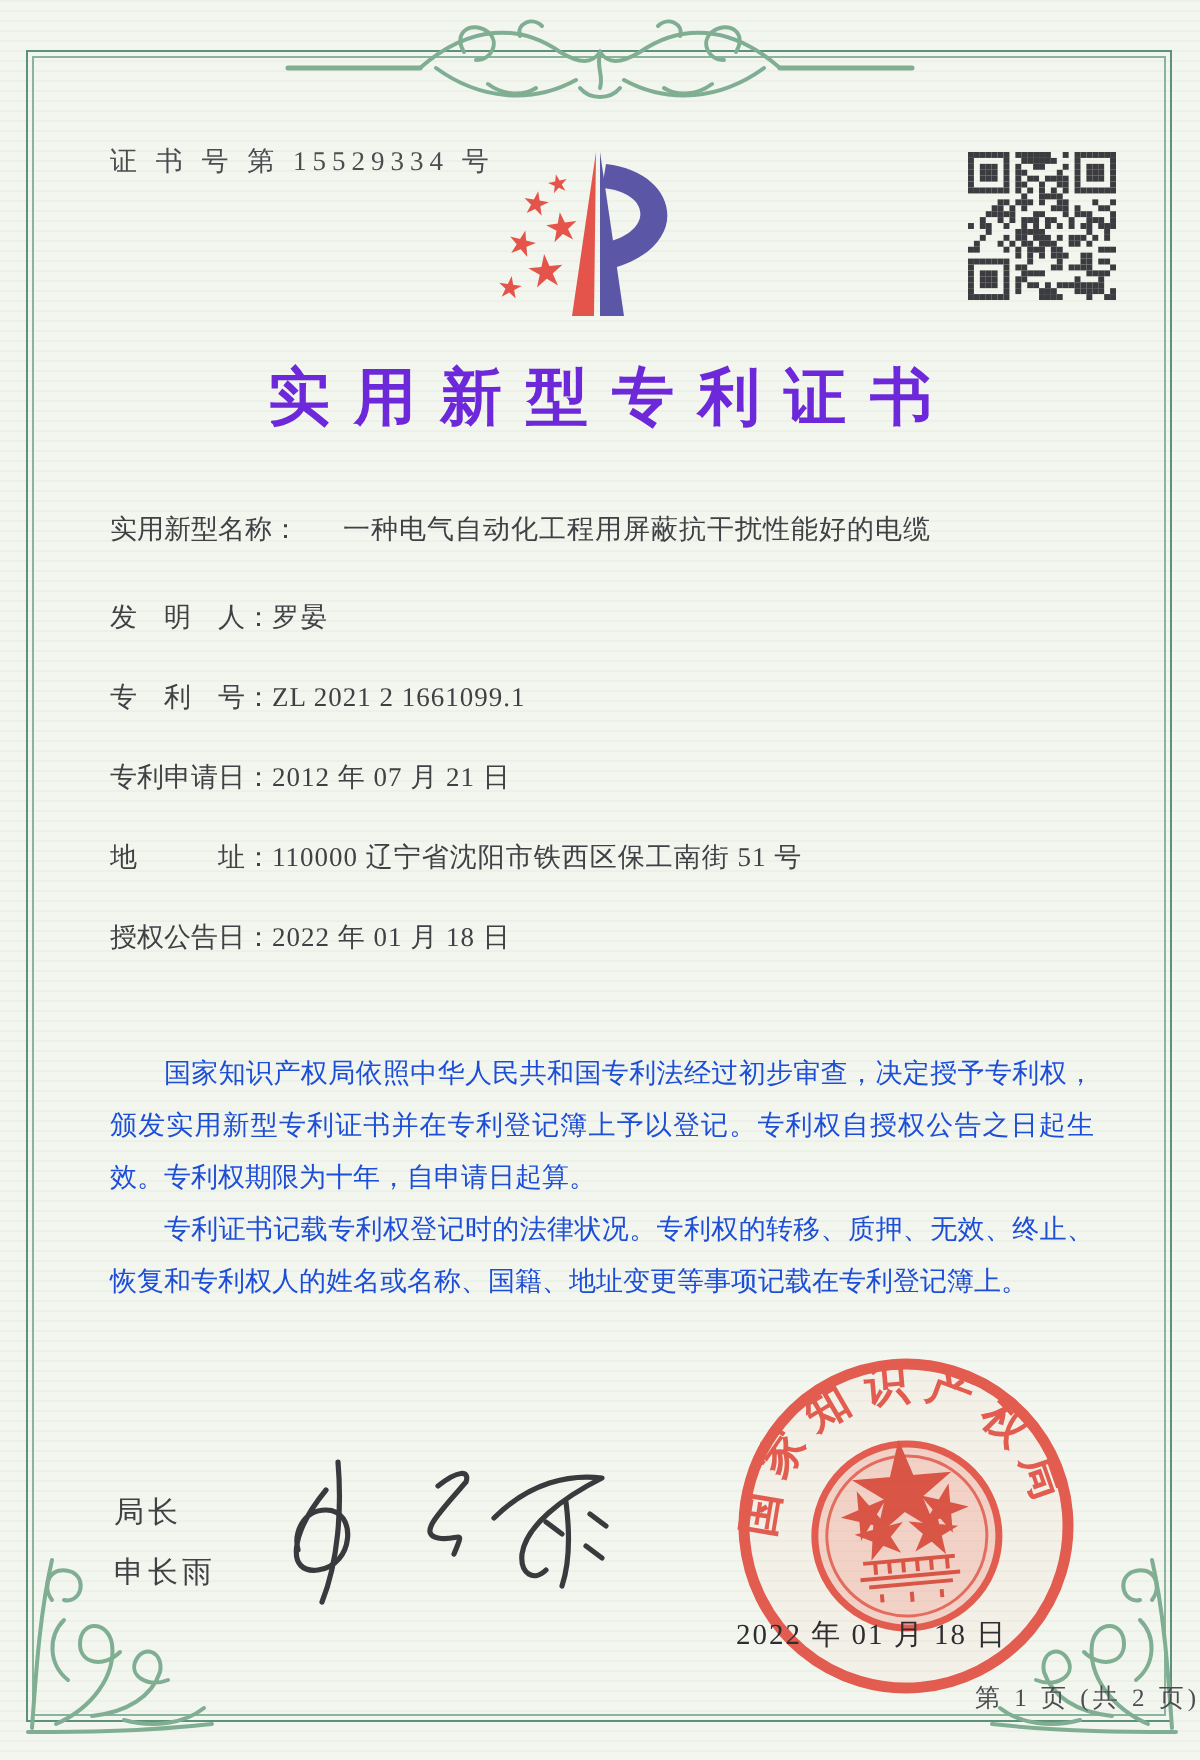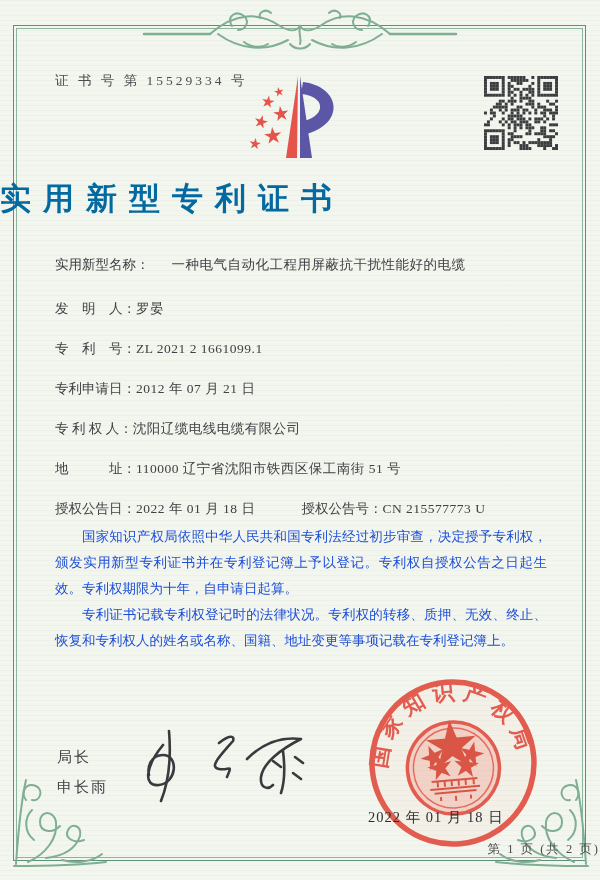--- a/index.html
+++ b/index.html
@@ -14,21 +14,21 @@
     content:"";position:absolute;inset:0;pointer-events:none;
     background:repeating-linear-gradient(180deg,rgba(176,196,176,.10) 0 1px,rgba(255,255,255,0) 1px 5px);
   }
   
   .frame{position:absolute;left:13px;right:14px;top:25px;bottom:19px;border:1.5px solid #5d9179;pointer-events:none;}
   .frame::after{content:"";position:absolute;inset:2px;border:1px solid #8ab49c;}
   .flourish{position:absolute;pointer-events:none;}
   .cert-no{position:absolute;left:55px;top:72px;font-size:13.5px;letter-spacing:3px;color:#4a4c50;}
   .logo{position:absolute;left:235px;top:70px;}
   .qr{position:absolute;left:484px;top:76px;}
-  .title{position:absolute;left:0;right:0;top:178px;text-align:left;font-size:31px;font-weight:600;letter-spacing:12px;color:#0369a1;}
+  .title{position:absolute;left:12px;right:0;top:178px;text-align:center;font-size:31px;font-weight:600;letter-spacing:12px;color:#6d28d9;}
   .fields{position:absolute;left:55px;top:256px;width:500px;font-size:13.5px;}
   .frow{display:flex;margin-bottom:23px;line-height:17px;}
   .frow.first{margin-bottom:27px;gap:22px;}
   .flabel{white-space:pre;flex:0 0 auto;}
   .fvalue{white-space:pre;letter-spacing:.5px;text-align:right;}
   .pair2{margin-left:46px;display:flex;}
   .paras{position:absolute;left:55px;top:524px;width:492px;font-size:13.5px;line-height:26px;text-align:justify;color:#1d4ed8;}
   .paras p{margin:0;text-indent:2em;}
   .officer{position:absolute;left:57px;top:742px;font-size:15px;line-height:30px;letter-spacing:2px;}
   .signature{position:absolute;left:135px;top:715px;}
@@ -422,34 +422,26 @@
     </div>
     <div class="frow">
       <span class="flabel">专　利　号：</span>
       <span class="fvalue">ZL 2021 2 1661099.1</span>
     </div>
     <div class="frow">
       <span class="flabel">专利申请日：</span>
       <span class="fvalue">2012 年 07 月 21 日</span>
     </div>
     <div class="frow">
-      <span class="flabel">专 利 权 人：</span>
-      <span class="fvalue">沈阳辽缆电线电缆有限公司</span>
-    </div>
-    <div class="frow">
       <span class="flabel">地　　　址：</span>
       <span class="fvalue">110000 辽宁省沈阳市铁西区保工南街 51 号</span>
     </div>
     <div class="frow">
       <span class="flabel">授权公告日：</span>
       <span class="fvalue">2022 年 01 月 18 日</span>
-      <span class="pair2">
-        <span class="flabel">授权公告号：</span>
-        <span class="fvalue">CN 215577773 U</span>
-      </span>
     </div>
   </div>
 
   <div class="paras">
     <p>国家知识产权局依照中华人民共和国专利法经过初步审查，决定授予专利权，颁发实用新型专利证书并在专利登记簿上予以登记。专利权自授权公告之日起生效。专利权期限为十年，自申请日起算。</p>
     <p>专利证书记载专利权登记时的法律状况。专利权的转移、质押、无效、终止、恢复和专利权人的姓名或名称、国籍、地址变更等事项记载在专利登记簿上。</p>
   </div>
 
   <div class="officer">
     <div>局长</div>

